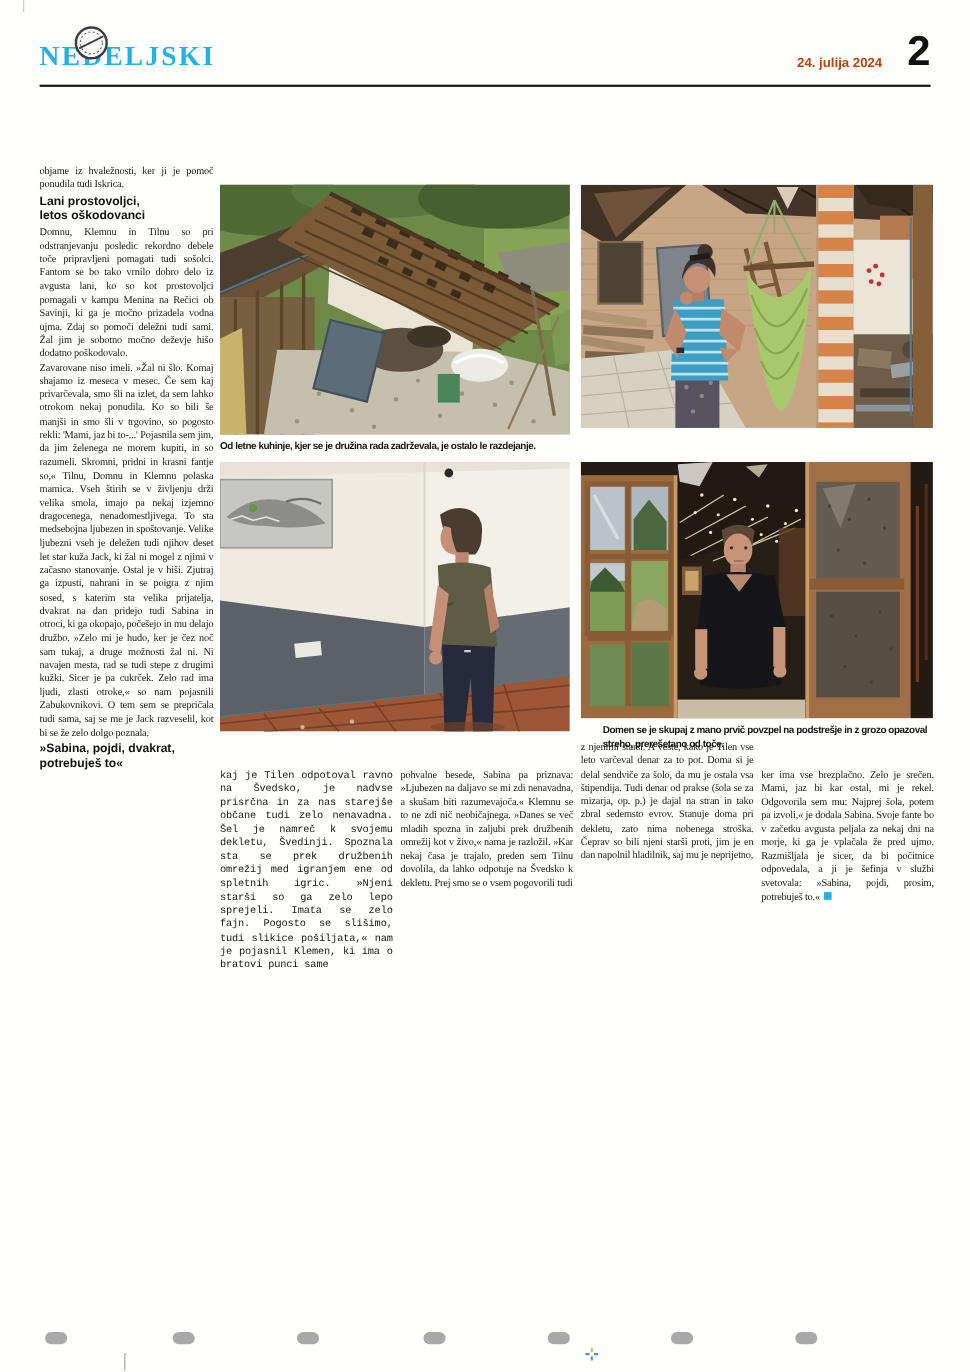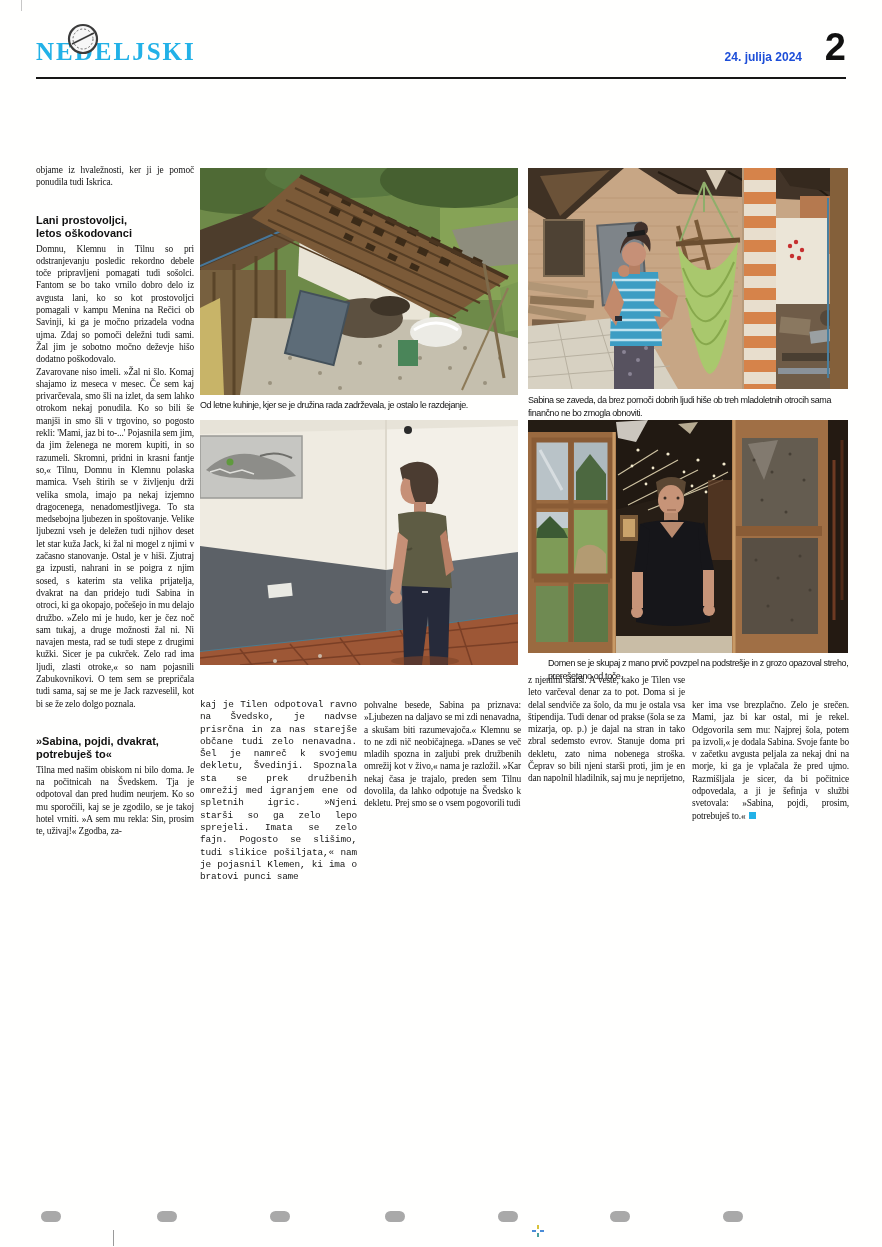--- a/index.html
+++ b/index.html
@@ -4,33 +4,33 @@
 <style>
   html,body{margin:0;padding:0;background:#ffffff;}
   .page{position:relative;width:882px;height:1247px;background:#fffffe;overflow:hidden;
         font-family:"Liberation Serif",serif;color:#151515;}
 
   
   .logo-text{position:absolute;left:36px;top:38px;font-family:"Liberation Serif",serif;
              font-weight:bold;font-size:25px;letter-spacing:2px;color:#22b1e7;}
   .stamp{position:absolute;left:66px;top:22px;}
   .date{position:absolute;left:640px;top:50px;width:162px;text-align:right;
-        font-family:"Liberation Sans",sans-serif;font-weight:bold;font-size:12px;color:#1d4ed8;}
+        font-family:"Liberation Sans",sans-serif;font-weight:bold;font-size:12px;color:#c2410c;}
   .pagenum{position:absolute;left:806px;top:26px;width:40px;text-align:right;
            font-family:"Liberation Sans",sans-serif;font-weight:bold;font-size:38px;color:#111;}
   .rule{position:absolute;left:36px;top:77px;width:810px;height:2px;background:#161616;}
 
   
   .col{position:absolute;}
   .body{font-size:9.4px;line-height:12.3px;text-align:justify;margin:0;letter-spacing:-0.15px;}
   .subhead{font-family:"Liberation Sans",sans-serif;font-weight:bold;font-size:11px;
-           line-height:13px;margin:25px 0 3px 0;color:#101010;}
-  .caption{position:absolute;font-family:"Liberation Sans",sans-serif;font-weight:normal;
+           line-height:13px;margin:2px 0 3px 0;color:#101010;}
+  .caption{position:absolute;font-family:"Liberation Sans",sans-serif;font-weight:bold;
            font-size:9px;line-height:12.6px;letter-spacing:-0.4px;color:#141414;}
-  .col1{left:36px;top:164px;width:158px;}
+  .col1{left:36px;top:150px;width:158px;}
   .col2{left:200px;top:699px;width:157px;font-family:Liberation Mono, monospace;}
   .col3{left:364px;top:699px;width:157px;}
   .col4{left:528px;top:674px;width:157px;}
   .col5{left:692px;top:699px;width:157px;}
   .endsq{display:inline-block;width:7px;height:7px;background:#22b1e7;margin-left:4px;vertical-align:baseline;}
 
   
   .photo{position:absolute;display:block;}
   .photo1{left:200px;top:168px;}
   .photo2{left:528px;top:168px;}
@@ -61,21 +61,20 @@
   <div class="date">24. julija 2024</div>
   <div class="pagenum">2</div>
   <div class="rule"></div>
 
   <div class="col col1">
     <p class="body">objame iz hvaležnosti, ker ji je pomoč ponudila tudi Iskrica.</p>
     <h3 class="subhead"><span>Lani prostovoljci,</span><br><span>letos oškodovanci</span></h3>
     <p class="body">Domnu, Klemnu in Tilnu so pri odstranjevanju posledic rekordno debele toče pripravljeni pomagati tudi sošolci. Fantom se bo tako vrnilo dobro delo iz avgusta lani, ko so kot prostovoljci pomagali v kampu Menina na Rečici ob Savinji, ki ga je močno prizadela vodna ujma. Zdaj so pomoči deležni tudi sami. Žal jim je sobotno močno deževje hišo dodatno poškodovalo.</p>
     <p class="body">Zavarovane niso imeli. »Žal ni šlo. Komaj shajamo iz meseca v mesec. Če sem kaj privarčevala, smo šli na izlet, da sem lahko otrokom nekaj ponudila. Ko so bili še manjši in smo šli v trgovino, so pogosto rekli: 'Mami, jaz bi to-...' Pojasnila sem jim, da jim želenega ne morem kupiti, in so razumeli. Skromni, pridni in krasni fantje so,« Tilnu, Domnu in Klemnu polaska mamica. Vseh štirih se v življenju drži velika smola, imajo pa nekaj izjemno dragocenega, nenadomestljivega. To sta medsebojna ljubezen in spoštovanje. Velike ljubezni vseh je deležen tudi njihov deset let star kuža Jack, ki žal ni mogel z njimi v začasno stanovanje. Ostal je v hiši. Zjutraj ga izpusti, nahrani in se poigra z njim sosed, s katerim sta velika prijatelja, dvakrat na dan pridejo tudi Sabina in otroci, ki ga okopajo, počešejo in mu delajo družbo. »Zelo mi je hudo, ker je čez noč sam tukaj, a druge možnosti žal ni. Ni navajen mesta, rad se tudi stepe z drugimi kužki. Sicer je pa cukrček. Zelo rad ima ljudi, zlasti otroke,« so nam pojasnili Zabukovnikovi. O tem sem se prepričala tudi sama, saj se me je Jack razveselil, kot bi se že zelo dolgo poznala.</p>
     <h3 class="subhead"><span>»Sabina, pojdi, dvakrat,</span><br><span>potrebuješ to«</span></h3>
-    <p class="body">Tilna med našim obiskom ni bilo doma. Je na počitnicah na Švedskem. Tja je odpotoval dan pred hudim neurjem. Ko so mu sporočili, kaj se je zgodilo, se je takoj hotel vrniti. »A sem mu rekla: Sin, prosim te, uživaj!« Zgodba, za-</p>
   </div>
 
   <svg class="photo photo1" width="318" height="227" viewBox="0 0 318 227">
     <rect width="318" height="227" fill="#6e8a49"></rect>
     <g>
       <ellipse cx="40" cy="16" rx="75" ry="30" fill="#4f6a35"></ellipse>
       <ellipse cx="150" cy="6" rx="85" ry="24" fill="#597840"></ellipse>
       <ellipse cx="255" cy="12" rx="75" ry="28" fill="#466030"></ellipse>
       <rect x="240" y="40" width="78" height="92" fill="#86a356"></rect>
       <polygon points="252,62 318,52 318,96 268,100" fill="#8e8d7d"></polygon>
@@ -264,21 +263,20 @@
       <rect x="248" y="136" width="72" height="85" fill="#6f5c48"></rect>
       <rect x="252" y="150" width="30" height="16" fill="#8a7860" transform="rotate(6 267 158)"></rect>
       <rect x="282" y="162" width="26" height="12" fill="#9aa0a2" transform="rotate(-8 295 168)"></rect>
       <circle cx="300" cy="150" r="8" fill="#55483a"></circle>
       <rect x="254" y="185" width="56" height="8" fill="#4a3f32"></rect>
       <rect x="250" y="200" width="64" height="6" fill="#8a929a"></rect>
     </g>
     <rect x="302" y="0" width="18" height="221" fill="#84603a"></rect>
     <line x1="300" y1="30" x2="300" y2="210" stroke="#4a7f9e" stroke-width="2"></line>
   </svg>
-  <div class="caption cap2">Sabina se zaveda, da brez pomoči dobrih ljudi hiše ob treh mladoletnih otrocih sama finančno ne bo zmogla obnoviti.</div>
 
   <svg class="photo photo3" width="318" height="245" viewBox="0 0 318 245">
     <rect width="318" height="245" fill="#f3f0e8"></rect>
     <rect x="0" y="0" width="186" height="245" fill="#efebe1"></rect>
     <polygon points="0,0 318,0 318,6 0,14" fill="#e7e3d8"></polygon>
     <line x1="186" y1="0" x2="186" y2="150" stroke="#ddd8cc" stroke-width="2"></line>
     <g>
       <rect x="0" y="16" width="102" height="62" fill="#c6c6c2" stroke="#9b9b97" stroke-width="1.5"></rect>
       <path d="M6,50 Q30,28 60,36 Q84,42 96,56 Q70,62 40,58 Q18,58 6,50 Z" fill="#8d8d89"></path>
       <circle cx="30" cy="42" r="3.5" fill="#5f9a3d"></circle>

